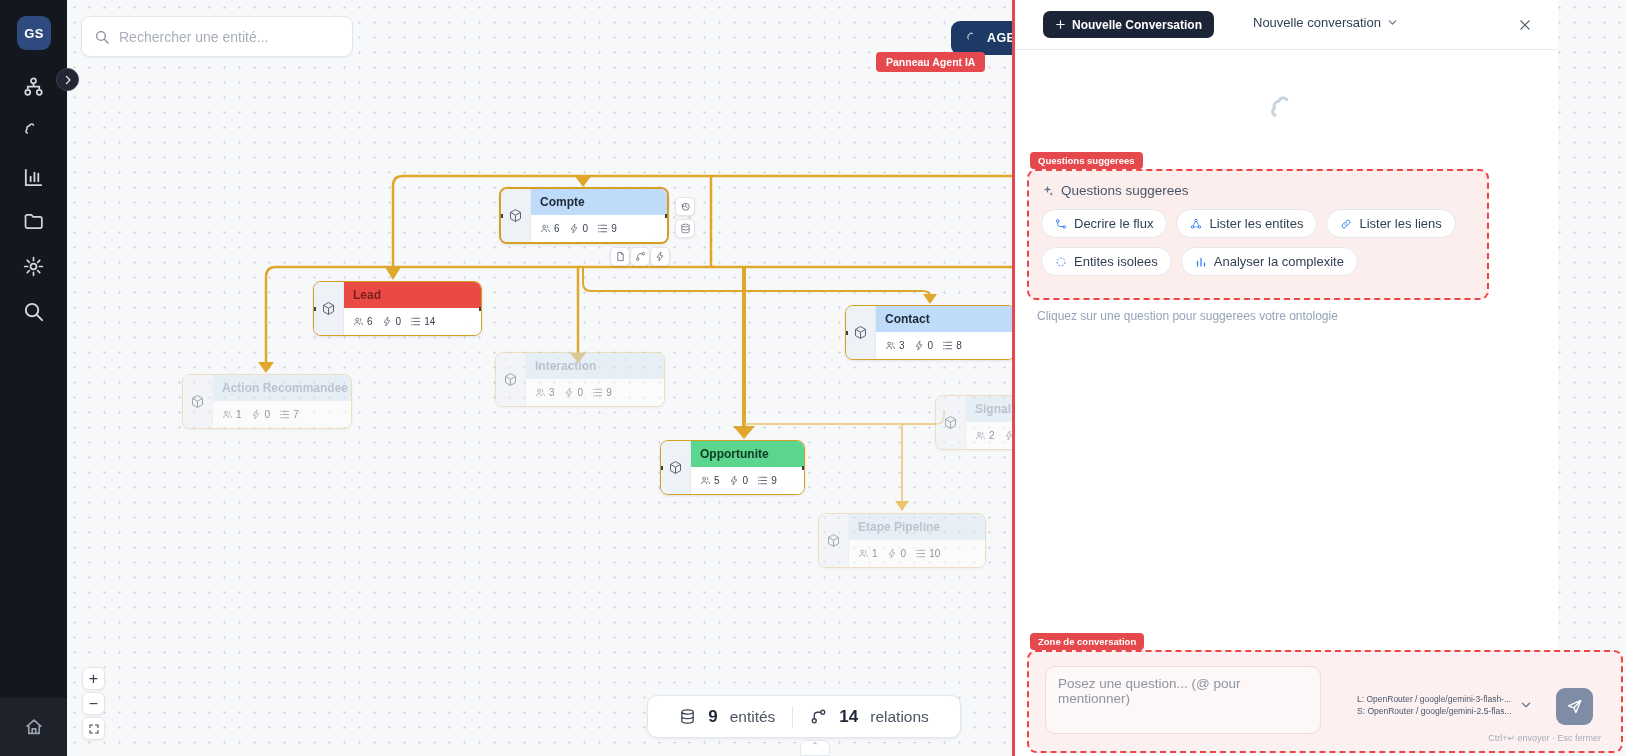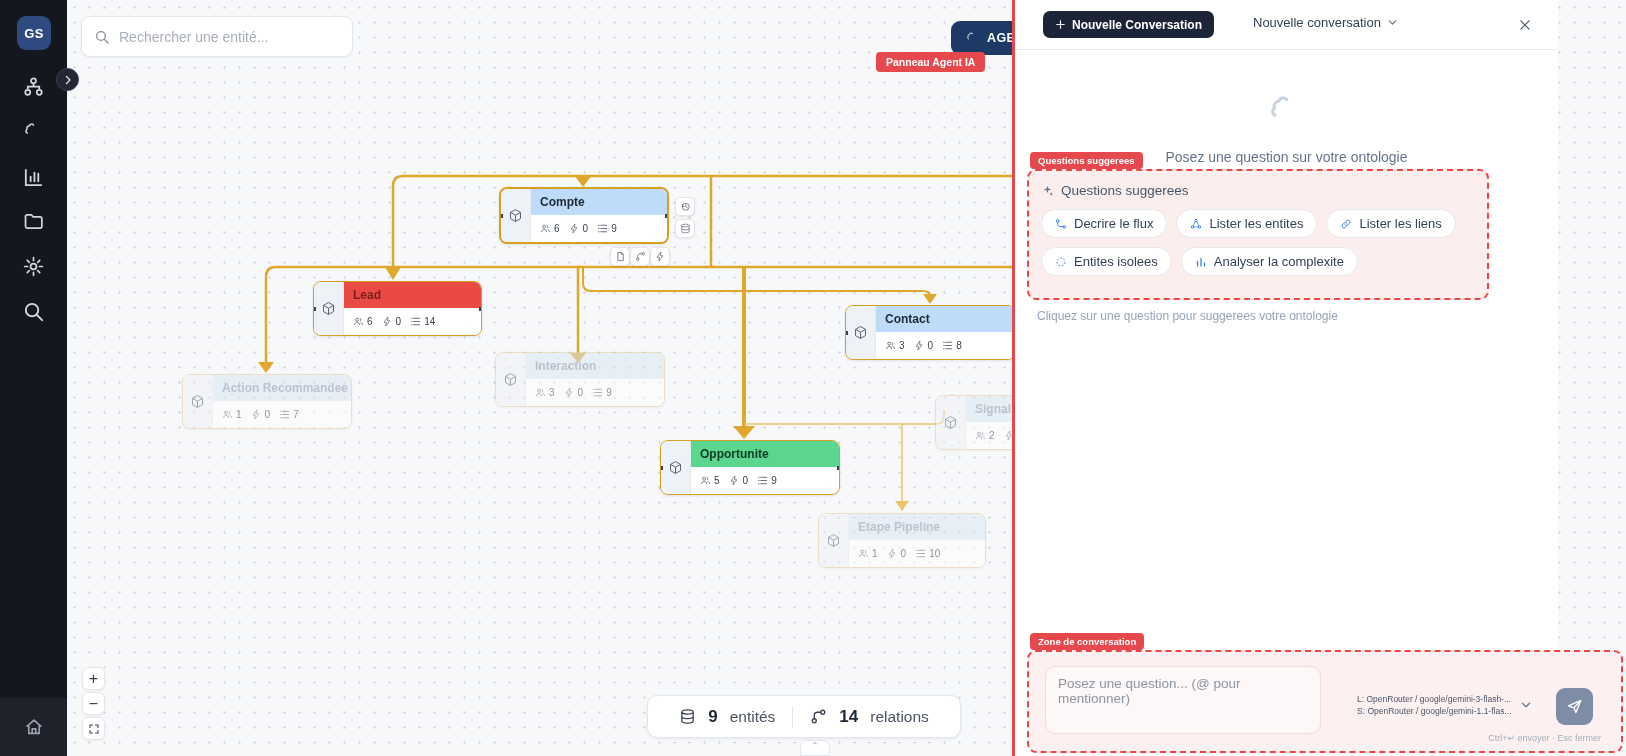--- a/index.html
+++ b/index.html
@@ -52,21 +52,21 @@
   .more-dots svg { width:10px; height:4px; }
   .node.gold-strong::before,.node.gold::before { content:""; position:absolute; left:-2px; top:50%; width:4px; height:4px; background:#3b3f46; margin-top:-2px; }
   .node.gold-strong::after,.node.gold::after { content:""; position:absolute; right:-2px; top:50%; width:4px; height:4px; background:#3b3f46; margin-top:-2px; }
 
   .n-compte { left:432px; top:187px; width:170px; }
   .n-lead { left:246px; top:281px; width:169px; }
   .n-action { left:115px; top:374px; width:170px; }
   .n-interaction { left:428px; top:352px; width:170px;justify-content:center; }
   .n-contact { left:778px; top:305px; width:171px; }
   .n-signal { left:868px; top:395px; width:170px; }
-  .n-opportunite { left:593px; top:440px; width:180px; }
+  .n-opportunite { left:593px; top:440px; width:145px; }
   .n-etape { left:751px; top:513px; width:168px; }
 
   .mini-btn { position:absolute; width:20px; height:19px; background:#fff; border:1px solid #e2e5ea; border-radius:5px; box-shadow:0 1px 2px rgba(0,0,0,.08); display:flex; align-items:center; justify-content:center; color:#6b7280; z-index:6; cursor:pointer; }
   .mini-btn svg { width:11px; height:11px; }
 
   
   .zoom-ctl { position:absolute; left:15px; width:23px; height:23px; background:#fff; border:1px solid #e3e6ea; border-radius:6px; box-shadow:0 1px 2px rgba(0,0,0,.06); display:flex; align-items:center; justify-content:center; font-size:16px; color:#374151; cursor:pointer; z-index:10; }
   .zc-in { top:667px; } .zc-out { top:692px; } .zc-fs { top:717px; }
   .zc-fs svg { width:12px; height:12px; }
 
@@ -623,21 +623,20 @@
       <svg viewBox="0 0 24 24">
           <use href="#i-x"></use>
         </svg>
     </div>
   </div>
 
   <div class="empty-state">
     <div class="brain-big"><svg viewBox="0 0 24 24">
           <use href="#i-brain"></use>
         </svg></div>
-    <div class="empty-title">Posez une question sur votre ontologie</div>
   </div>
 
   <div class="anno-tag tag-questions" style="left:15px">Questions suggerees</div>
 
   <div class="sugg-box">
     <div class="sugg-title">
       <svg viewBox="0 0 24 24">
           <use href="#i-sparkle"></use>
         </svg>
       <span>Questions suggerees</span>
@@ -677,21 +676,21 @@
   </div>
   <div class="sugg-hint">Cliquez sur une question pour suggerees votre ontologie</div>
 
   <div class="anno-tag tag-conversation" style="left:15px">Zone de conversation</div>
 
   <div class="conv-box">
     <textarea class="conv-input" placeholder="Posez une question... (@ pour mentionner)" style=""></textarea>
     <div class="model-select">
       <div class="model-lines">
         <div>L: OpenRouter / google/gemini-3-flash-...</div>
-        <div>S: OpenRouter / google/gemini-1.1-flas...</div>
+        <div>S: OpenRouter / google/gemini-2.5-flas...</div>
       </div>
       <svg viewBox="0 0 24 24">
           <use href="#i-chevD"></use>
         </svg>
     </div>
     <div class="send-btn">
       <svg viewBox="0 0 24 24">
           <use href="#i-send"></use>
         </svg>
     </div>

